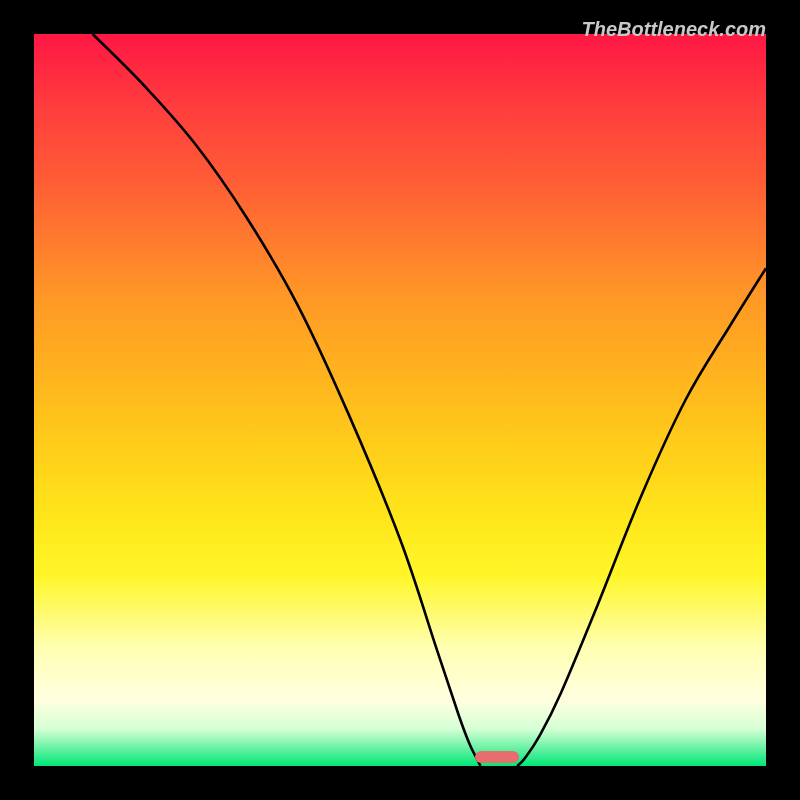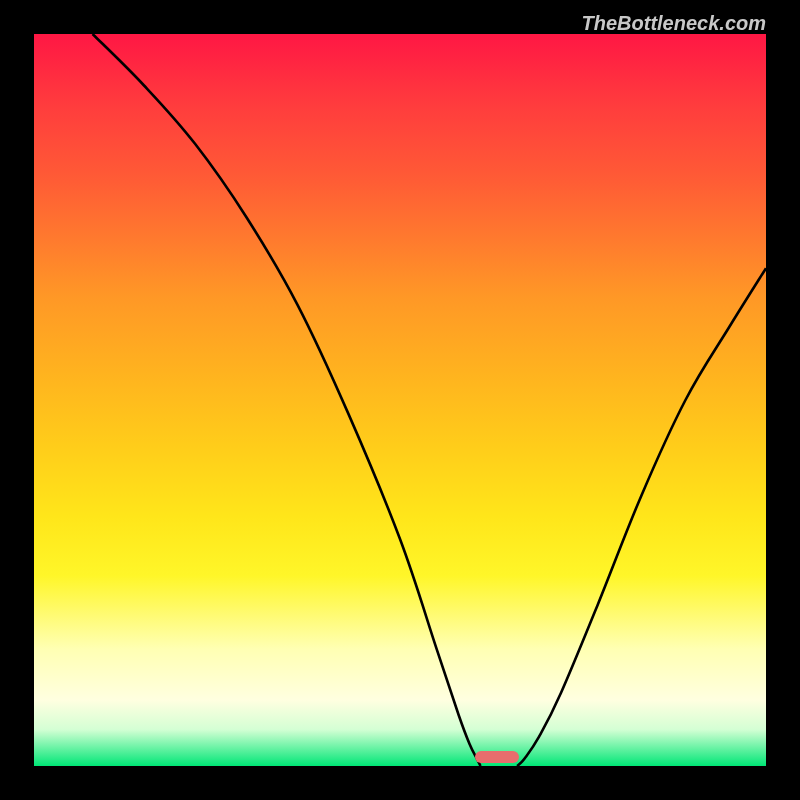--- a/index.html
+++ b/index.html
@@ -18,21 +18,21 @@
     #fff629 74%,
     #ffffb3 84%,
     #ffffe0 91%,
     #d4ffd4 95%,
     #00e676 100%
   );
 }
 .curve{position:absolute;left:0;top:0;width:732px;height:732px;pointer-events:none;}
 .curve path{fill:none;stroke:#000;stroke-width:2.6;}
 .pill{position:absolute;width:44px;height:12px;border-radius:6px;}
-.watermark{position:absolute;top:12px;right:34px;color:#c8c8c8;font:italic 600 20px Arial,Helvetica,sans-serif;pointer-events:none;user-select:none;margin-left:48px;}
+.watermark{position:absolute;top:18px;right:34px;color:#c8c8c8;font:italic 600 20px Arial,Helvetica,sans-serif;pointer-events:none;user-select:none;margin-left:48px;}
 </style>
 </head>
 <body>
 
 <div class="canvas">
   <div class="plot-area">
     <div class="gradient"></div>
     <svg class="curve" viewBox="0 0 732 732" preserveAspectRatio="none">
       <path id="curve-left" d="M 58.56 0 C 67.7832 9.223200000000002 91.3536 31.476 109.8 51.24000000000001 C 128.2464 71.00400000000002 142.5936 86.08320000000006 161.04 109.80000000000007 C 179.48639999999997 133.51680000000007 193.8336 154.01280000000003 212.27999999999997 183 C 230.72639999999996 211.98719999999997 245.07359999999997 235.26479999999998 263.52 270.84 C 281.96639999999996 306.41519999999997 296.3136 338.47679999999997 314.76 380.64 C 333.2064 422.8032 350.1888 462.9168 366 505.08000000000004 C 381.8112 547.2432 392.05920000000003 583.2576 402.6 614.88 C 413.1408 646.5024 418.63079999999997 663.6312 424.55999999999995 680.76 C 430.4891999999999 697.8888 432.2459999999999 702.1343999999999 435.53999999999996 710.04 C 438.834 717.9456 440.8836 720.7271999999999 442.86 724.68 C 444.8364 728.6328 445.8612 730.6824 446.52 732"></path>
       <path id="curve-right" d="M 483.12 732 C 484.43760000000003 730.6824 486.48720000000003 729.9504 490.44000000000005 724.68 C 494.3928000000001 719.4096 498.492 714.5784 505.08 702.72 C 511.66799999999995 690.8616000000001 516.4992 682.5168 527.04 658.8 C 537.5808 635.0831999999999 549.1464 606.5352 563.64 570.96 C 578.1336 535.3848 591.7488 498.05280000000005 607.56 461.16 C 623.3711999999999 424.2672 635.6688 396.3048 651.48 366 C 667.2912 335.6952 680.9064 316.5168 695.4 292.8 C 709.8936 269.08320000000003 725.412 244.78079999999997 732 234.23999999999995"></path>

